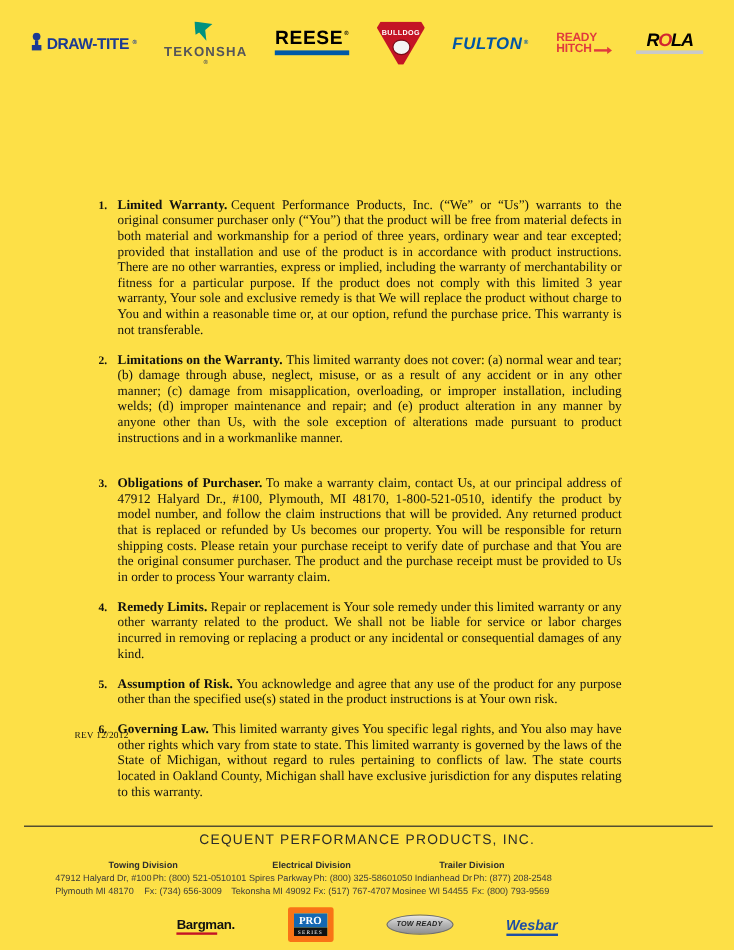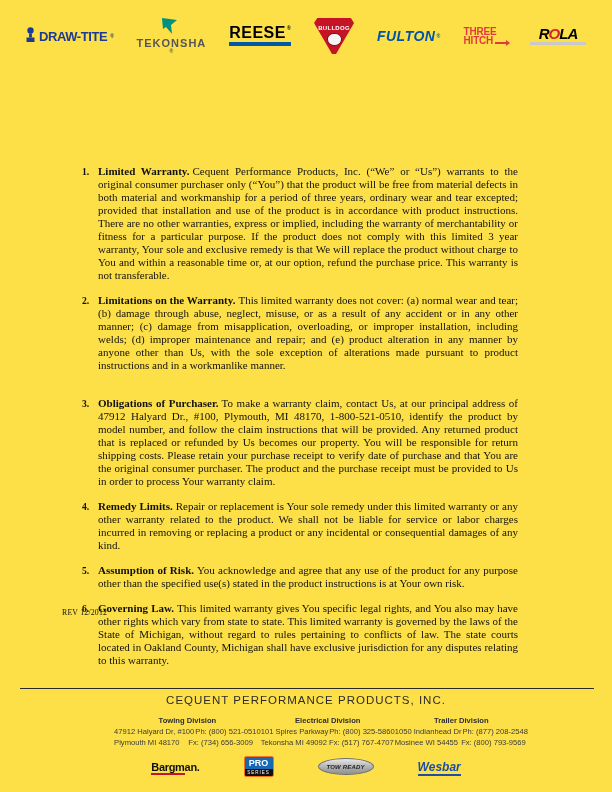--- a/index.html
+++ b/index.html
@@ -68,36 +68,36 @@
   .rev{position:absolute;left:62px;top:608px;font-size:7.8px;letter-spacing:0.2px;}
 
   
   .footer-rule{position:absolute;left:20px;right:18px;top:688px;border-top:1.2px solid #2b2b2b;}
   .company{
     position:absolute;top:694px;left:0;width:100%;text-align:center;
     font-family:"Liberation Sans",sans-serif;font-size:11.5px;letter-spacing:1px;color:#2b2b2b;
   }
   .divisions{
     position:absolute;top:716px;left:46px;right:16px;
-    display:flex;justify-content:center;
+    display:flex;justify-content:flex-start;
     font-family:"Liberation Sans",sans-serif;font-size:7.6px;color:#3a3a3a;
   }
   .division{display:flex;flex-direction:column;align-items:center;}
   .division-name{font-weight:bold;color:#2e2e2e;margin-bottom:2px;}
   .division-row{display:grid;grid-template-columns:auto auto;column-gap:1px;line-height:10.5px;width:100%;}
   .division-row span{text-align:left;white-space:nowrap;}
 
   .bottom-brands{
     position:absolute;top:756px;left:0;width:100%;
     display:flex;justify-content:center;align-items:center;gap:44px;
   }
   .bargman{position:relative;font-family:"Liberation Sans",sans-serif;font-weight:900;font-size:11px;color:#111;letter-spacing:-0.3px;}
   .bargman::after{content:"";position:absolute;left:0;bottom:-2px;width:70%;height:2px;background:#c41425;}
 
-  .proseries{display:flex;flex-direction:column;width:28px;border:1px solid #f97316;border-radius:2px;overflow:hidden;font-family:Liberation Sans, sans-serif;}
+  .proseries{display:flex;flex-direction:column;width:28px;border:5px solid #f97316;border-radius:2px;overflow:hidden;font-family:Liberation Serif, serif;}
   .proseries-top{background:#1668b3;color:#fff;font-weight:900;font-size:9px;text-align:center;padding:1px 0;}
   .proseries-bottom{background:#111;color:#fff;font-size:4.5px;letter-spacing:1px;text-align:center;padding:1px 0;}
 
   .towready{
     width:54px;height:15px;border-radius:50%;
     background:linear-gradient(180deg,#e9e9e9 0%,#b9b9b9 45%,#8f8f8f 100%);
     border:1px solid #6f6f6f;
     display:flex;align-items:center;justify-content:center;
     font-family:"Liberation Sans",sans-serif;font-weight:900;font-style:italic;font-size:6px;color:#222;letter-spacing:0.2px;
   }
@@ -143,21 +143,21 @@
       <span class="bulldog-text">BULLDOG</span>
       <span class="bulldog-dog"></span>
     </div>
 
     <div class="brand fulton">
       <span>FULTON</span>
         <sup class="reg">®</sup>
     </div>
 
     <div class="brand hiddenhitch">
-      <span>THREE</span>
+      <span>READY</span>
       <span><span>HITCH</span><span class="hh-arrow"></span></span>
     </div>
 
     <div class="brand rola">
       <span class="rola-word"><span>R</span><span class="rola-o">O</span><span>LA</span></span>
       <span class="rola-tagline"></span>
     </div>
   </div>
 
 

